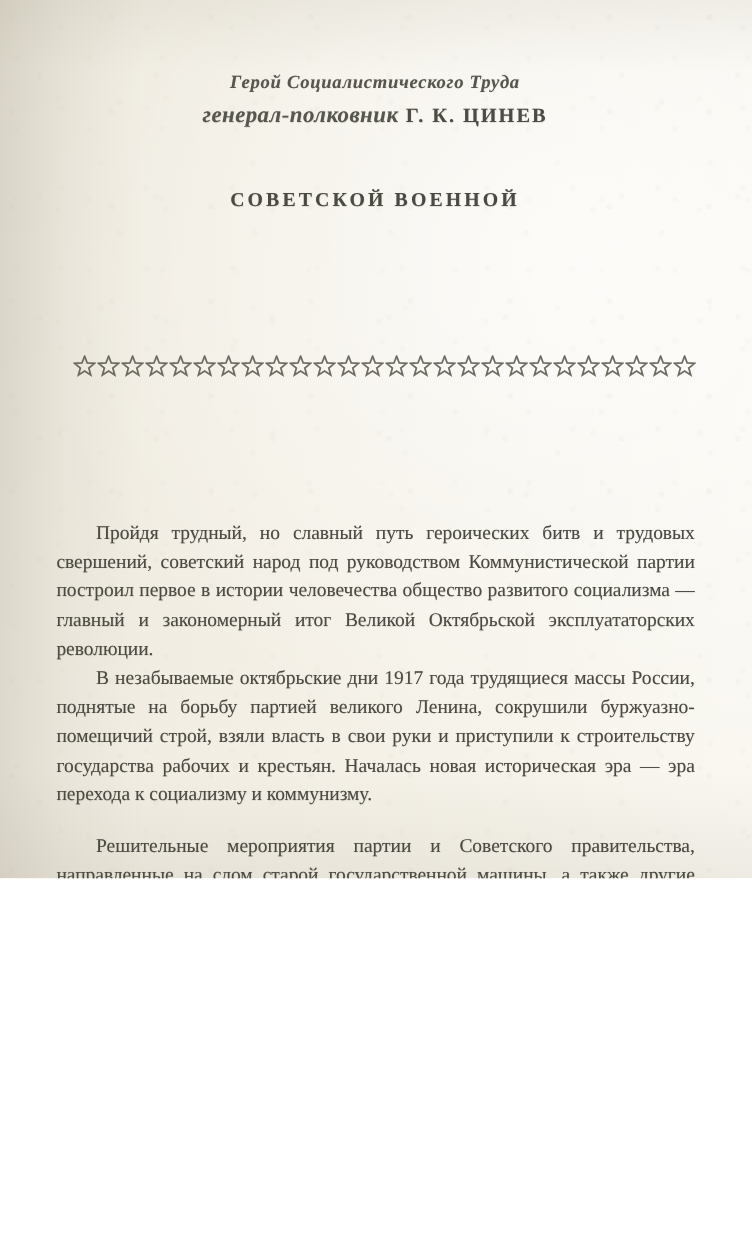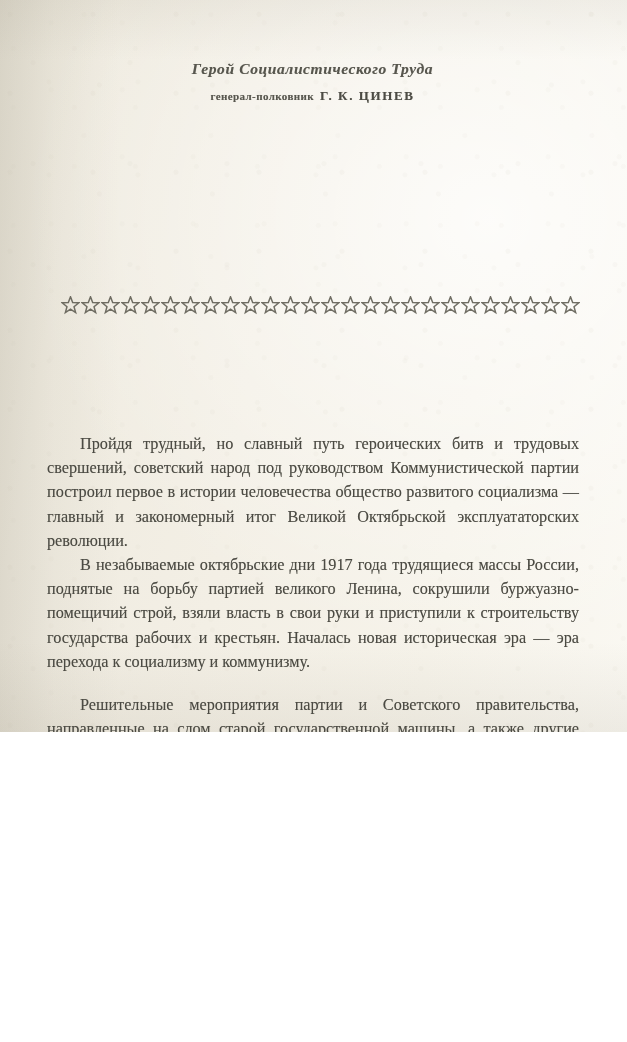--- a/index.html
+++ b/index.html
@@ -86,29 +86,30 @@
     line-height: 1.5;
     white-space: nowrap;
   }
 
   .author-line {
     margin-top: 4px;
     line-height: 1.4;
     white-space: nowrap;
   }
   .author-rank {
-    font-weight: bold;
-    font-size: 11px;
+    font-style: italic;
+    font-weight: bold;
+    font-size: 19px;
     letter-spacing: 0.4px;
     color: #57564e;
   }
   .author-name {
     font-style: normal;
     font-weight: bold;
-    font-size: 13px;
+    font-size: 17px;
     letter-spacing: 1.6px;
     color: #4c4b44;
     margin-left: 6px;
   }
 
   
   .title {
     position: absolute;
     left: 47px;
     right: 49px;
@@ -207,20 +208,21 @@
   <div class="content">
 
     <header class="masthead">
       <div class="author-role ink">Герой Социалистического Труда</div>
       <div class="author-line">
         <span class="author-rank ink">генерал-полковник</span><span class="author-name ink">Г. К. ЦИНЕВ</span>
       </div>
     </header>
 
     <h1 class="title">
+      <div class="title-line ink">СОВЕТСКОЙ ВОЕННОЙ</div>
     </h1>
 
     <div class="star-divider" id="star-divider">
         <span class="star">
           <svg viewBox="0 0 20 20" width="19" height="19" aria-hidden="true">
             <polygon points="10.00,0.80 12.29,6.84 18.75,7.16 13.71,11.21 15.41,17.44 10.00,13.90 4.59,17.44 6.29,11.21 1.25,7.16 7.71,6.84" fill="none" stroke="#5c5a50" stroke-width="1.55" stroke-linejoin="miter" opacity="0.88"></polygon>
           </svg>
         </span>
         <span class="star">
           <svg viewBox="0 0 20 20" width="19" height="19" aria-hidden="true">

